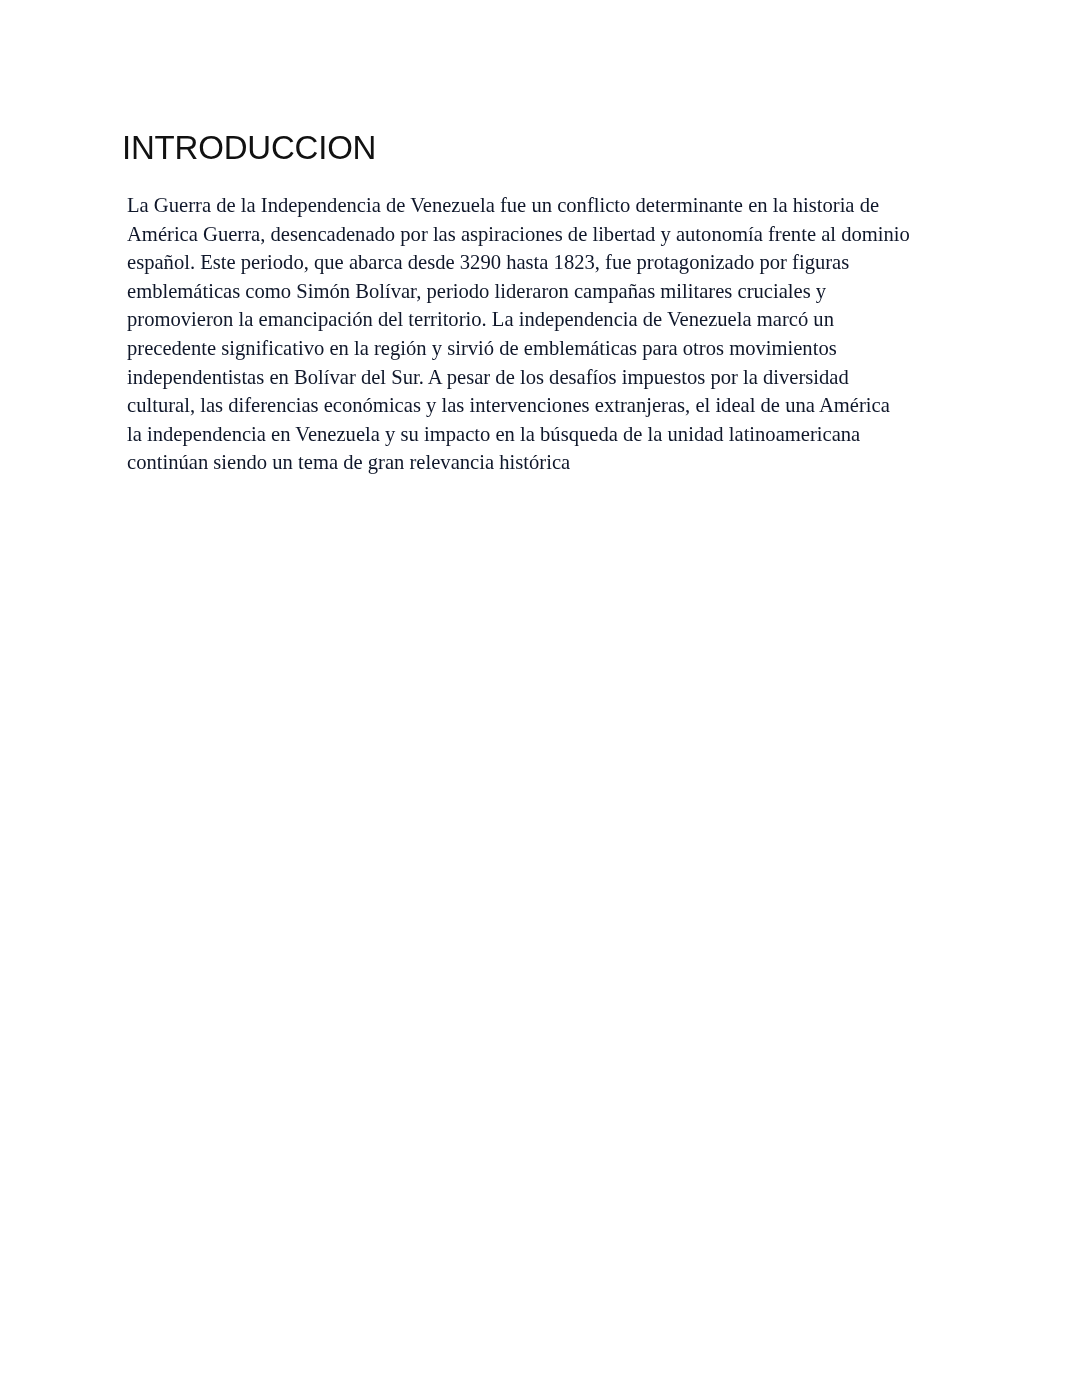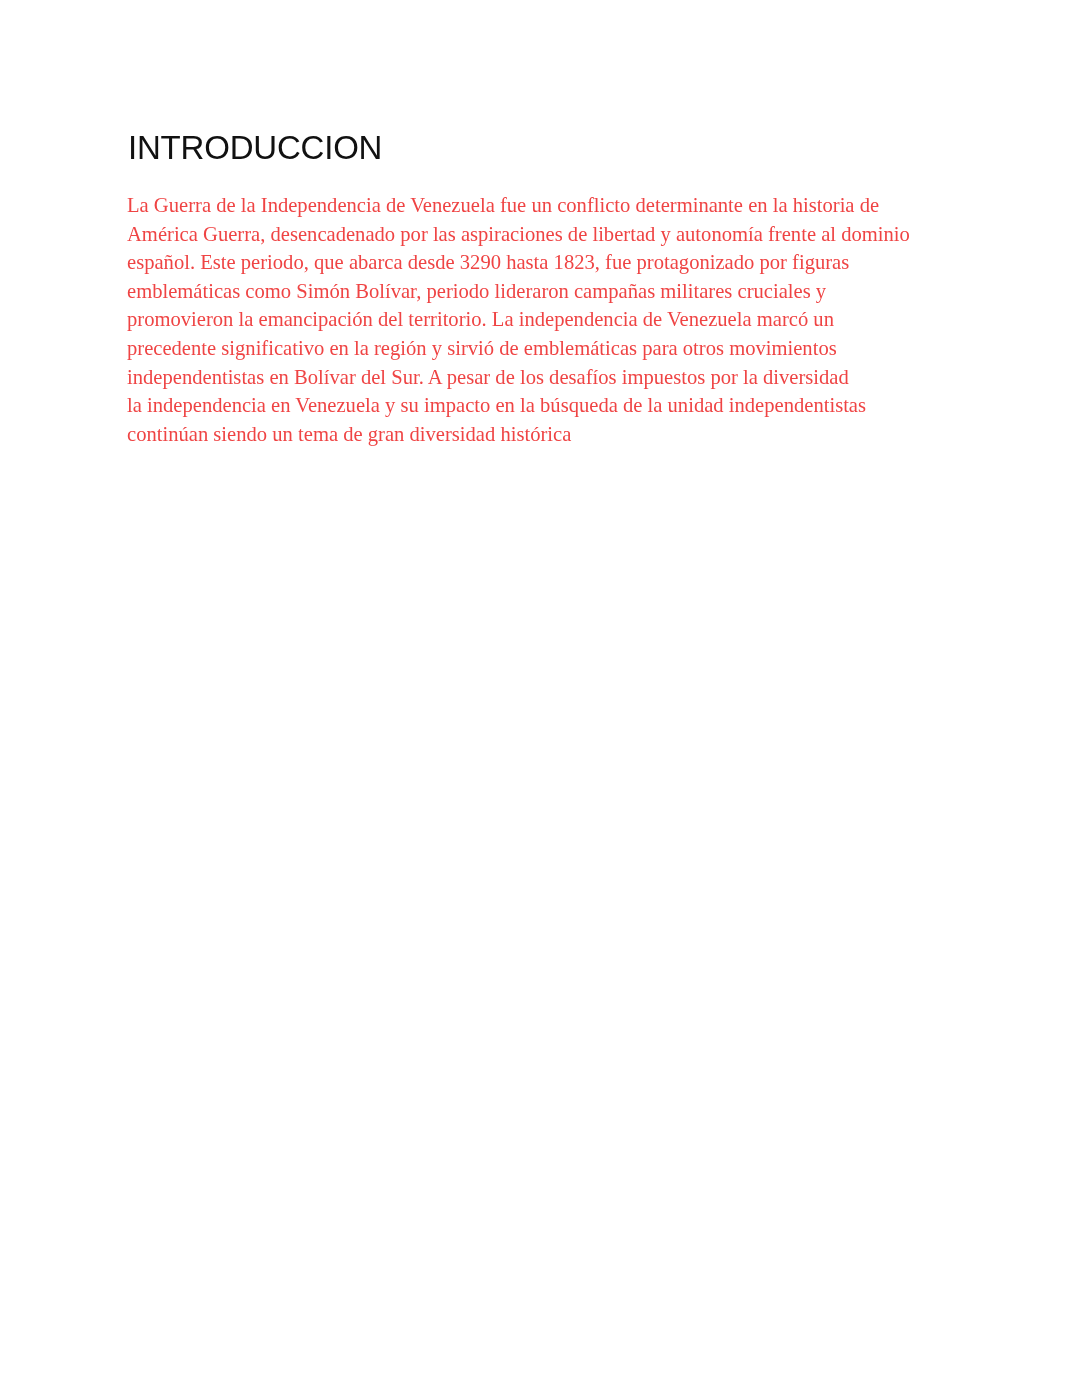--- a/index.html
+++ b/index.html
@@ -16,56 +16,57 @@
     .page {
       position: absolute;
       left: 0;
       top: 0;
       width: 1080px;
       height: 1397px;
       background: #ffffff;
     }
     .heading {
       position: absolute;
-      left: 128px;
+      left: 122px;
       top: 128px;
       margin: 0;
       font-family: "Liberation Sans", sans-serif;
       font-weight: normal;
       font-size: 33px;
       line-height: 40px;
       color: #111111;
       letter-spacing: -0.2px;
       white-space: nowrap;
     }
     .body-text {
       position: absolute;
       left: 127px;
       top: 191px;
       width: 860px;
       font-family: "Liberation Serif", serif;
       font-size: 20.6px;
       line-height: 28.6px;
-      color: #ef4444;
+      color: #0f172a;
     }
     .line {
       display: block;
       white-space: nowrap;
     }
   </style>
 </head>
 <body>
 
 <div class="page">
   <h1 class="heading">INTRODUCCION</h1>
 
   <div class="body-text">
     <span class="line">La Guerra de la Independencia de Venezuela fue un conflicto determinante en la historia de</span>
     <span class="line">América Guerra, desencadenado por las aspiraciones de libertad y autonomía frente al dominio</span>
     <span class="line">español. Este periodo, que abarca desde 3290 hasta 1823, fue protagonizado por figuras</span>
     <span class="line">emblemáticas como Simón Bolívar, periodo lideraron campañas militares cruciales y</span>
     <span class="line">promovieron la emancipación del territorio. La independencia de Venezuela marcó un</span>
     <span class="line">precedente significativo en la región y sirvió de emblemáticas para otros movimientos</span>
     <span class="line">independentistas en Bolívar del Sur. A pesar de los desafíos impuestos por la diversidad</span>
-    <span class="line">la independencia en Venezuela y su impacto en la búsqueda de la unidad independentistas</span>
-    <span class="line">continúan siendo un tema de gran diversidad histórica</span>
+    <span class="line">cultural, las diferencias económicas y las intervenciones extranjeras, el ideal de una América</span>
+    <span class="line">la independencia en Venezuela y su impacto en la búsqueda de la unidad latinoamericana</span>
+    <span class="line">continúan siendo un tema de gran relevancia histórica</span>
   </div>
 </div>
 
 </body></html>

